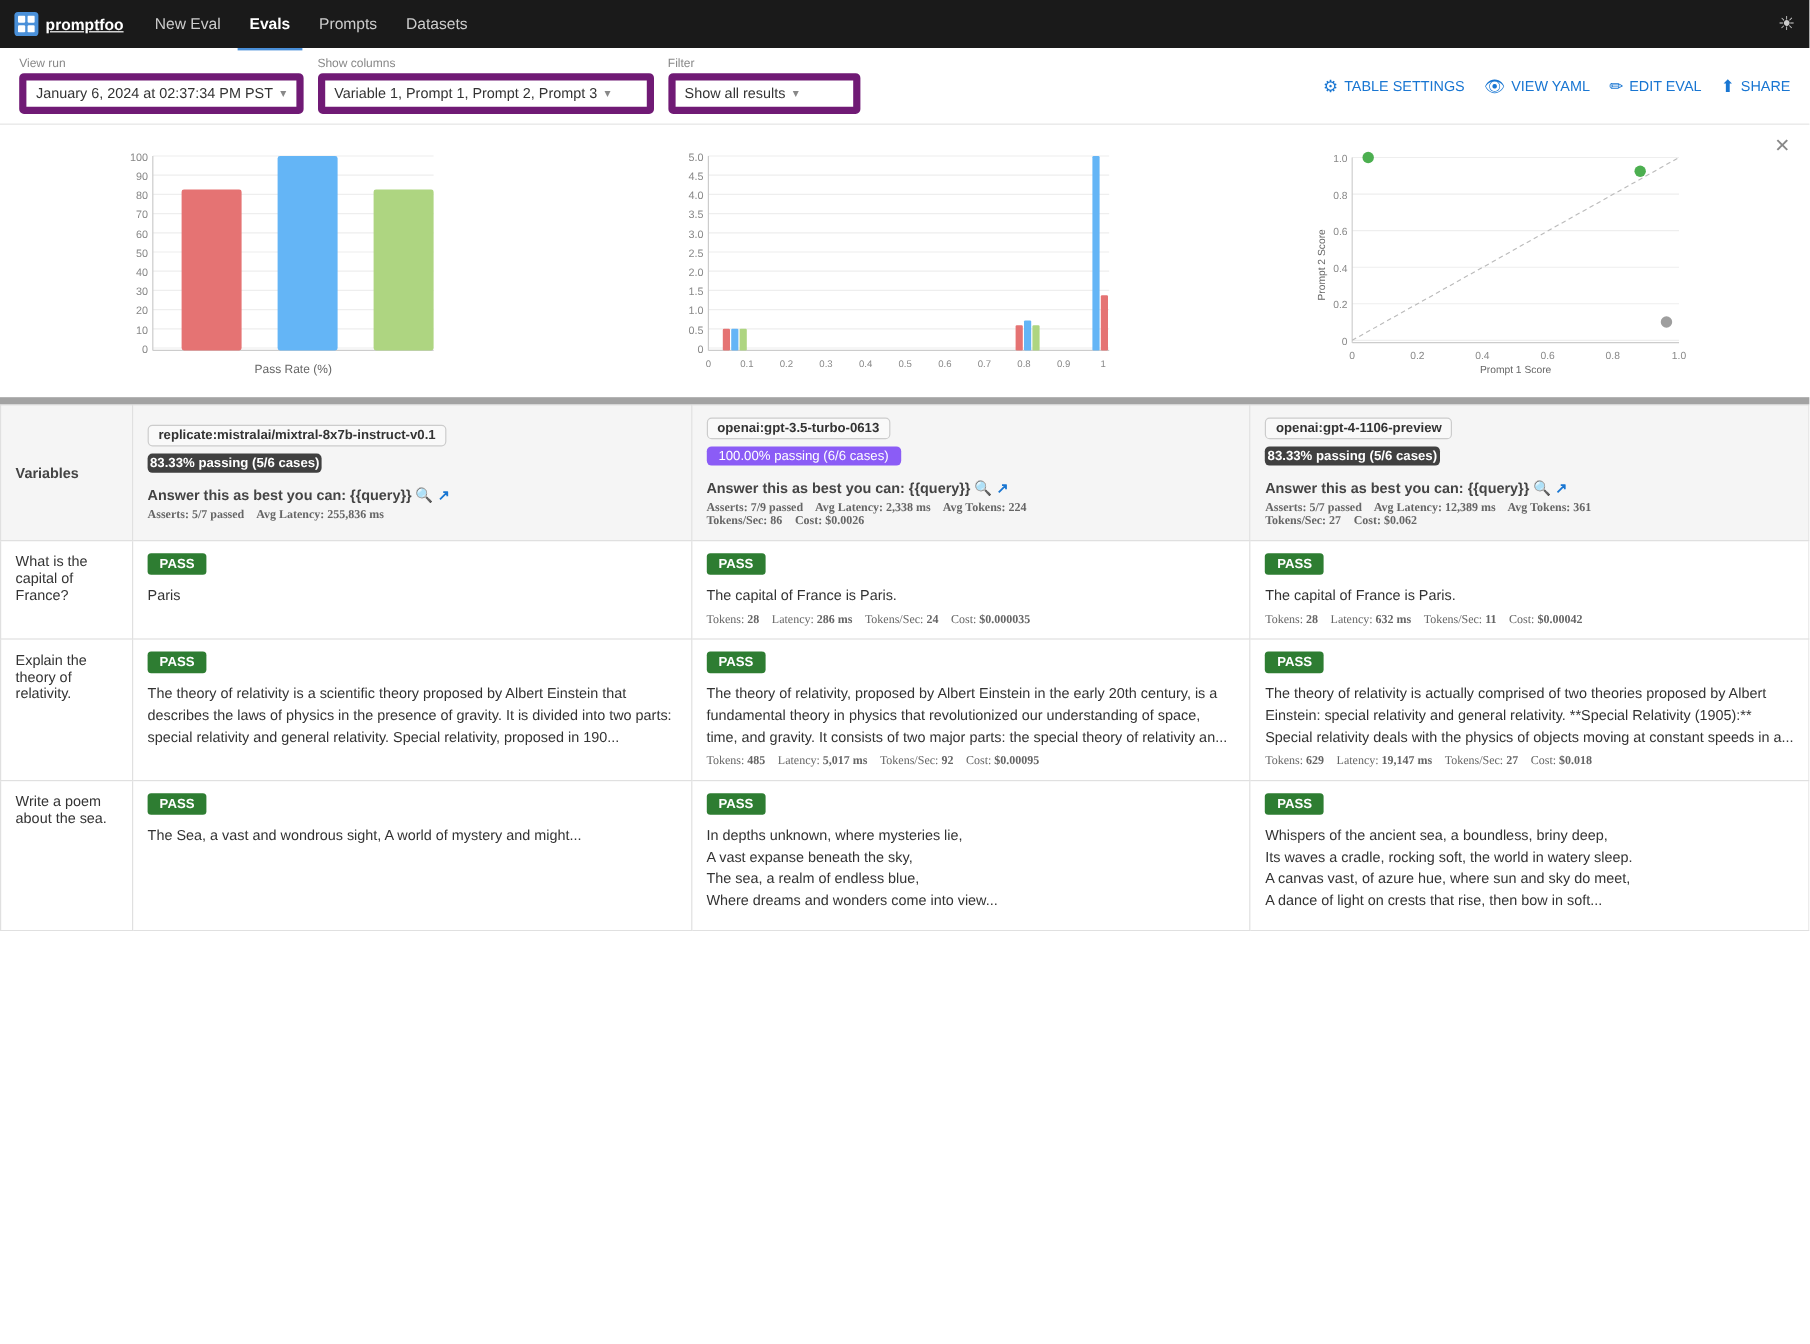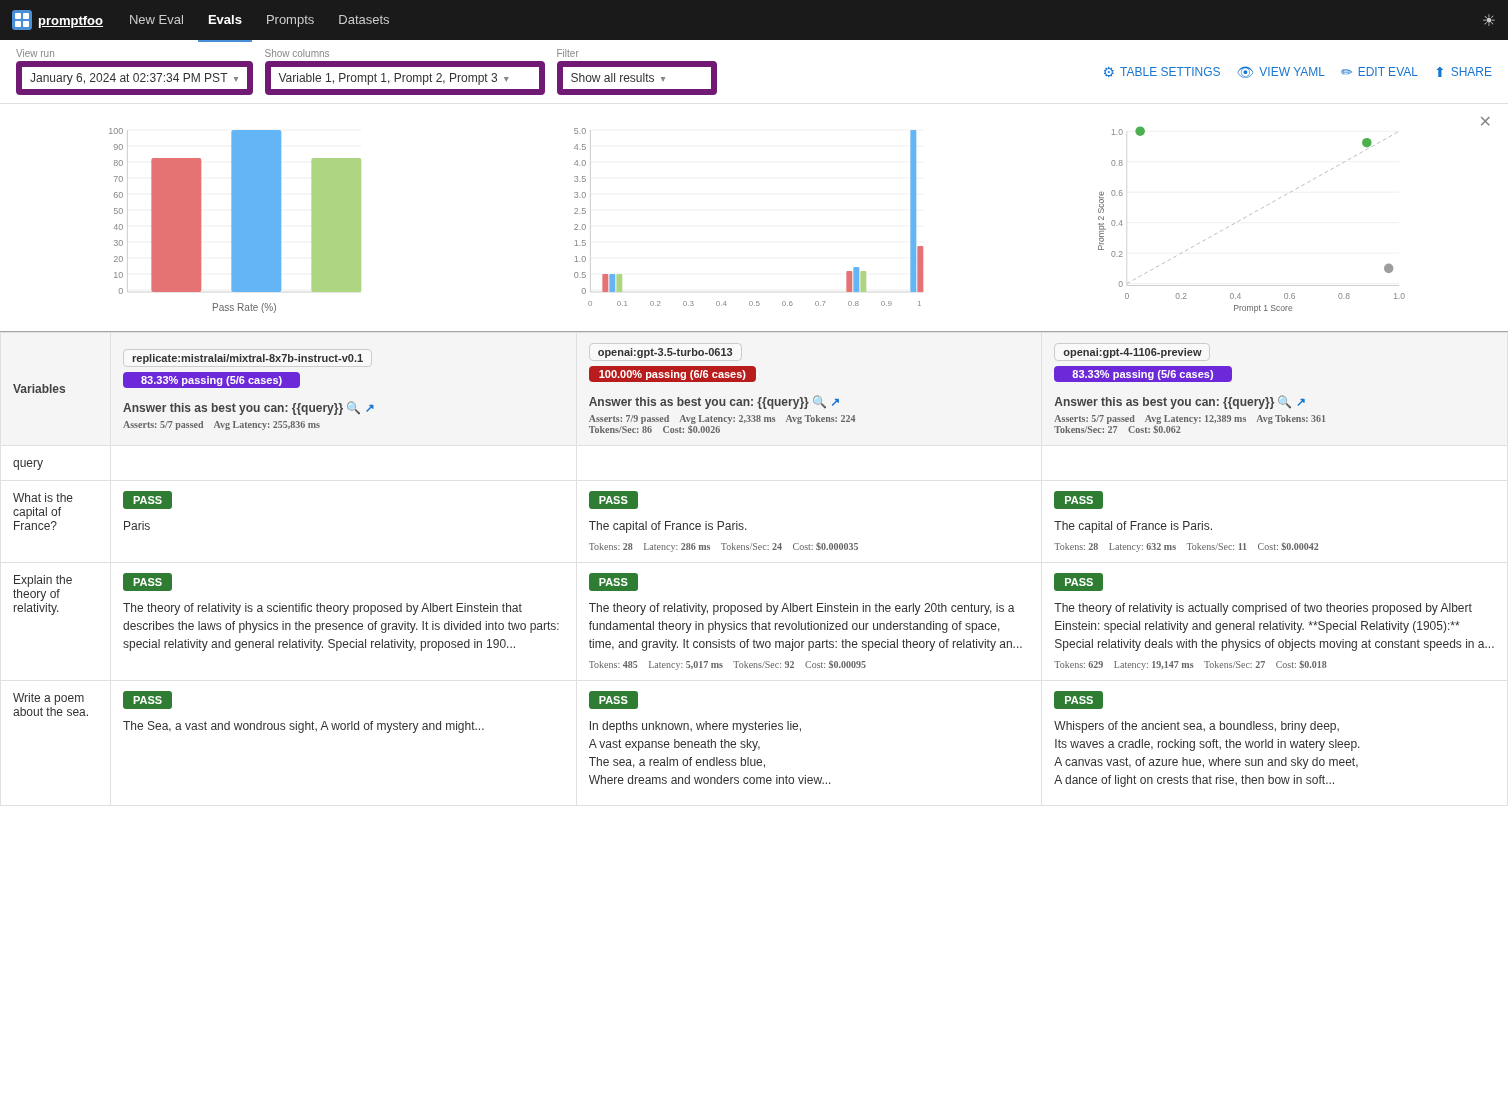--- a/index.html
+++ b/index.html
@@ -33,21 +33,21 @@
     .toolbar-spacer { flex: 1; }
     .toolbar-actions { display: flex; align-items: center; gap: 16px; }
     .action-btn {
       display: flex; align-items: center; gap: 5px; cursor: pointer;
       font-size: 12px; color: #1976d2; background: none; border: none; font-weight: 500;
     }
     .action-btn .icon { font-size: 14px; }
 
     
     .charts-area {
-      display: flex; padding: 12px 16px; gap: 32px; border-bottom: 1px solid #a3a3a3;
+      display: flex; padding: 12px 16px; gap: 32px; border-bottom: 6px solid #a3a3a3;
       background: #fff; position: relative;
     }
     .chart-container { flex: 1; min-width: 0; }
     .close-btn {
       position: absolute; top: 8px; right: 16px; cursor: pointer;
       font-size: 16px; color: #888; background: none; border: none;
     }
 
     
     .table-wrapper { overflow-x: auto; }
@@ -69,22 +69,22 @@
     .meta-line span { margin-right: 8px; }
     .result-text { font-size: 12px; color: #333; margin-bottom: 6px; line-height: 1.5; }
     .pass-indicator {
       display: inline-block; padding: 3px 10px; border-radius: 3px;
       font-size: 11px; font-weight: 700; margin-bottom: 8px;
     }
     .pass-green-bg { background: #2e7d32; color: #fff; }
 
     .header-row th:first-child { width: 110px; }
 
-    .pass-percent-orange { background: #6d28d9; color: #fff; border-radius: 4px; padding: 2px 18px; font-size: 11px; font-weight: 600; }
-    .pass-percent-green { background: #b91c1c; color: #fff; border-radius: 4px; padding: 2px 10px; font-size: 11px; font-weight: 700; }
+    .pass-percent-orange { background: #404040; color: #fff; border-radius: 4px; padding: 2px 2px; font-size: 11px; font-weight: 600; }
+    .pass-percent-green { background: #8b5cf6; color: #fff; border-radius: 4px; padding: 2px 10px; font-size: 11px; font-weight: 400; }
   </style>
 </head>
 <body>
 
 <nav class="top-nav">
   <div class="logo">
     <div class="logo-icon">
       <svg width="14" height="14" viewBox="0 0 14 14" fill="none">
         <rect width="6" height="6" fill="white" rx="1"></rect>
         <rect x="8" width="6" height="6" fill="white" rx="1"></rect>
@@ -340,26 +340,20 @@
               <br>
               <span>Tokens/Sec: <strong>27</strong></span>
               <span>Cost: <strong>$0.062</strong></span>
             </div>
           </div>
         </th>
       </tr>
     </thead>
     <tbody>
 
-      <tr>
-        <td class="var-cell">query</td>
-        <td class="output-cell"></td>
-        <td class="output-cell"></td>
-        <td class="output-cell"></td>
-      </tr>
 
       <tr>
         <td class="var-cell">What is the capital of France?</td>
         <td class="output-cell">
           <div class="pass-indicator pass-green-bg">PASS</div>
           <div class="result-text">Paris</div>
         </td>
         <td class="output-cell">
           <div class="pass-indicator pass-green-bg">PASS</div>
           <div class="result-text">The capital of France is Paris.</div>

